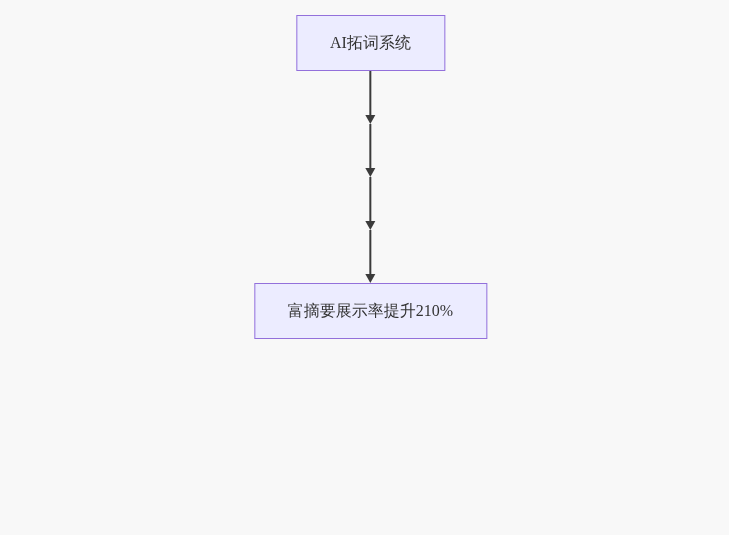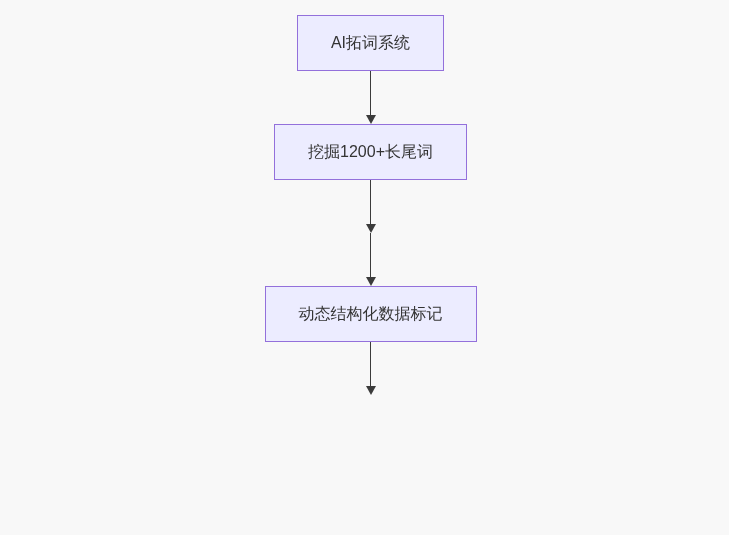--- a/index.html
+++ b/index.html
@@ -30,20 +30,21 @@
   .node {
     background: #ECECFF;
     border: 1px solid #9370DB;
     height: 56px;
     box-sizing: border-box;
     display: flex;
     align-items: center;
     justify-content: flex-end;
     padding: 0 33px;
     white-space: nowrap;
+    font-family: Liberation Serif, serif;
   }
   .node-label {
     font-size: 16px;
     color: #333333;
     line-height: 1.2;
   }
   .connector {
     display: flex;
     flex-direction: column;
     align-items: center;
@@ -71,39 +72,36 @@
 
     <div class="node">
       <span class="node-label">AI拓词系统</span>
     </div>
 
     <div class="connector">
       <div class="line"></div>
       <div class="head"></div>
     </div>
 
-    <div class="node">
-      <span class="node-label">挖掘1200+长尾词</span>
+
+    <div class="connector">
+      <div class="line"></div>
+      <div class="head"></div>
     </div>
+
 
     <div class="connector">
       <div class="line"></div>
       <div class="head"></div>
     </div>
 
 
     <div class="connector">
       <div class="line"></div>
       <div class="head"></div>
     </div>
 
     <div class="node">
-      <span class="node-label">动态结构化数据标记</span>
+      <span class="node-label">富摘要展示率提升210%</span>
     </div>
-
-    <div class="connector">
-      <div class="line"></div>
-      <div class="head"></div>
-    </div>
-
 
   </div>
 </div>
 
 </body></html>

